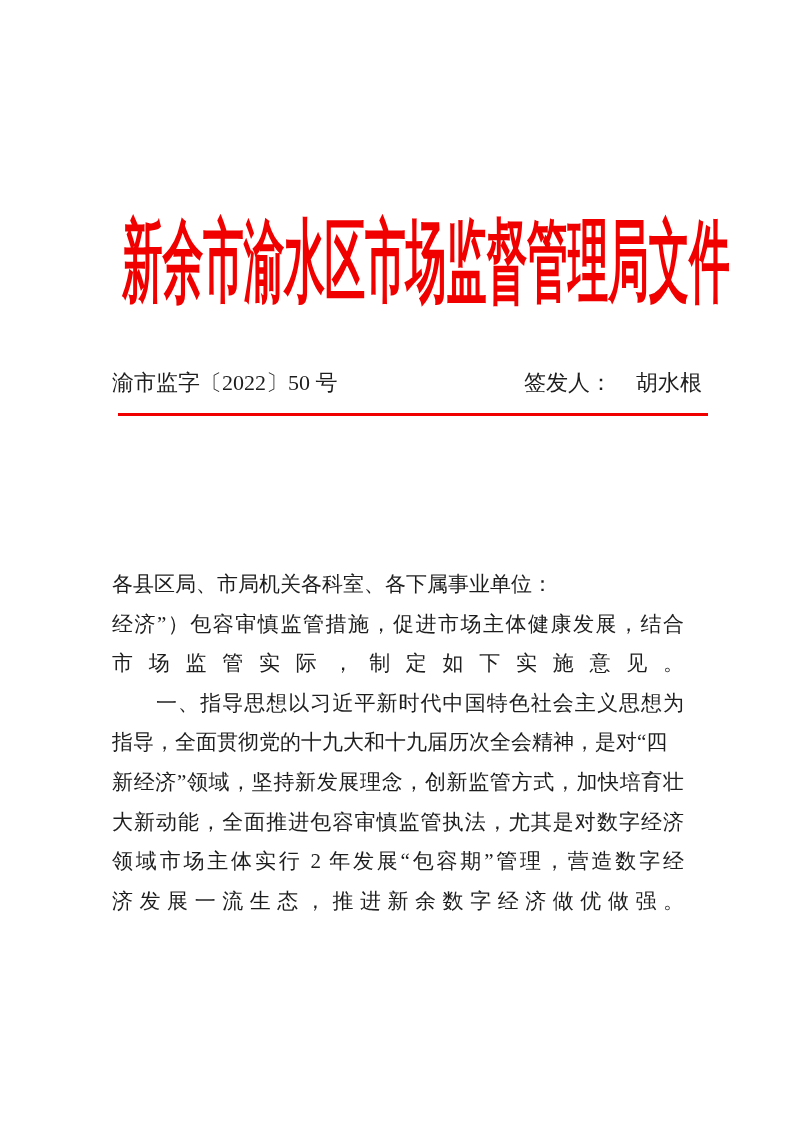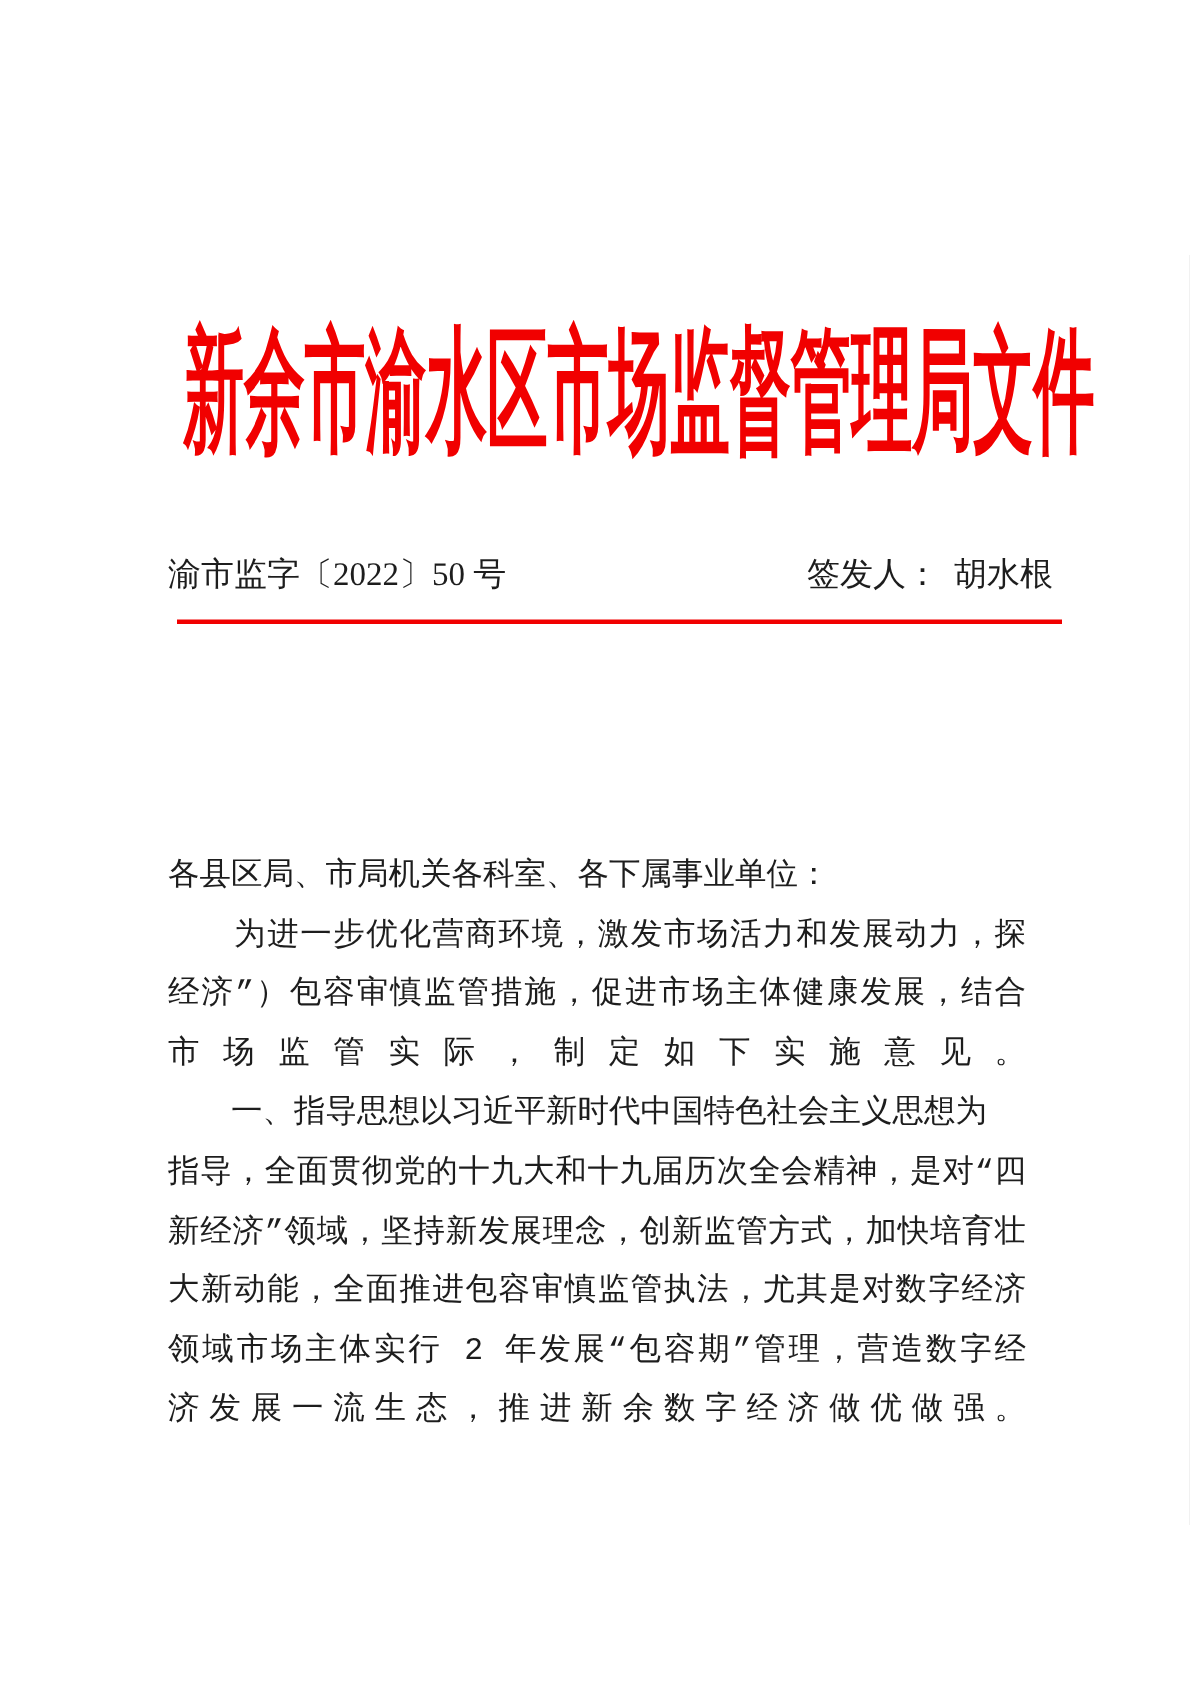--- a/index.html
+++ b/index.html
@@ -29,21 +29,21 @@
   .meta-row{
     position:absolute;
     top:370px;left:112px;width:590px;
     display:flex;
     justify-content:space-between;
     align-items:center;
     font-size:22px;
     line-height:26px;
   }
   .signer{white-space:nowrap;}
-  .signer .signer-name{margin-left:10px;}
+  .signer .signer-name{margin-left:24px;}
   .red-rule{
     position:absolute;
     top:413px;left:118px;
     width:590px;height:3px;
     background:var(--accent,#f10000);
   }
   .doc-title{
     position:absolute;
     top:437px;left:56px;width:681px;
     text-align:center;
@@ -56,21 +56,20 @@
   .doc-body{
     position:absolute;
     top:565px;left:112px;width:572px;
     font-size:21px;
     line-height:39.6px;
   }
   .doc-body .body-line{
     text-align:justify;
     text-align-last:justify;
     text-justify:inter-character;
-    font-family:Liberation Mono, monospace;
   }
   
   .doc-body .body-line:nth-child(1),
   .doc-body .body-line:nth-child(5),
   .doc-body .body-line:nth-child(11){
     text-align-last:left;
   }
 </style>
 </head>
 <body>
@@ -84,21 +83,20 @@
     <span class="signer">
       <span>签发人：</span><span class="signer-name">胡水根</span>
     </span>
   </div>
 
   <div class="red-rule"></div>
 
 
   <div class="doc-body">
     <div class="body-line">各县区局、市局机关各科室、各下属事业单位：</div>
-      <div class="body-line">　　为进一步优化营商环境，激发市场活力和发展动力，探</div>
       <div class="body-line">经济”）包容审慎监管措施，促进市场主体健康发展，结合</div>
       <div class="body-line">市场监管实际，制定如下实施意见。</div>
       <div class="body-line">　　一、指导思想以习近平新时代中国特色社会主义思想为</div>
       <div class="body-line">指导，全面贯彻党的十九大和十九届历次全会精神，是对“四</div>
       <div class="body-line">新经济”领域，坚持新发展理念，创新监管方式，加快培育壮</div>
       <div class="body-line">大新动能，全面推进包容审慎监管执法，尤其是对数字经济</div>
       <div class="body-line">领域市场主体实行 2 年发展“包容期”管理，营造数字经</div>
       <div class="body-line">济发展一流生态，推进新余数字经济做优做强。</div>
   </div>
 

